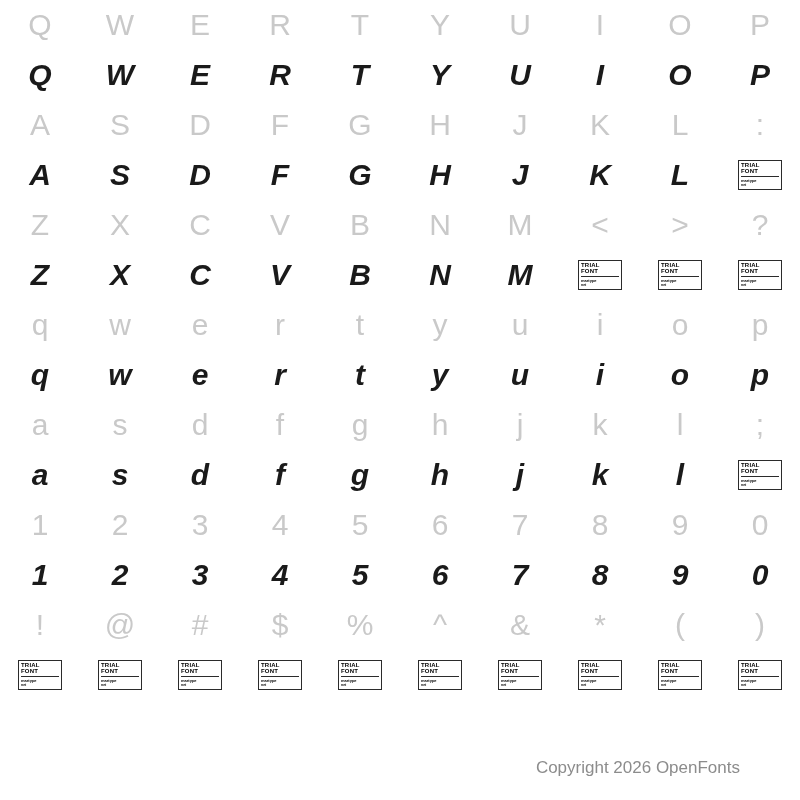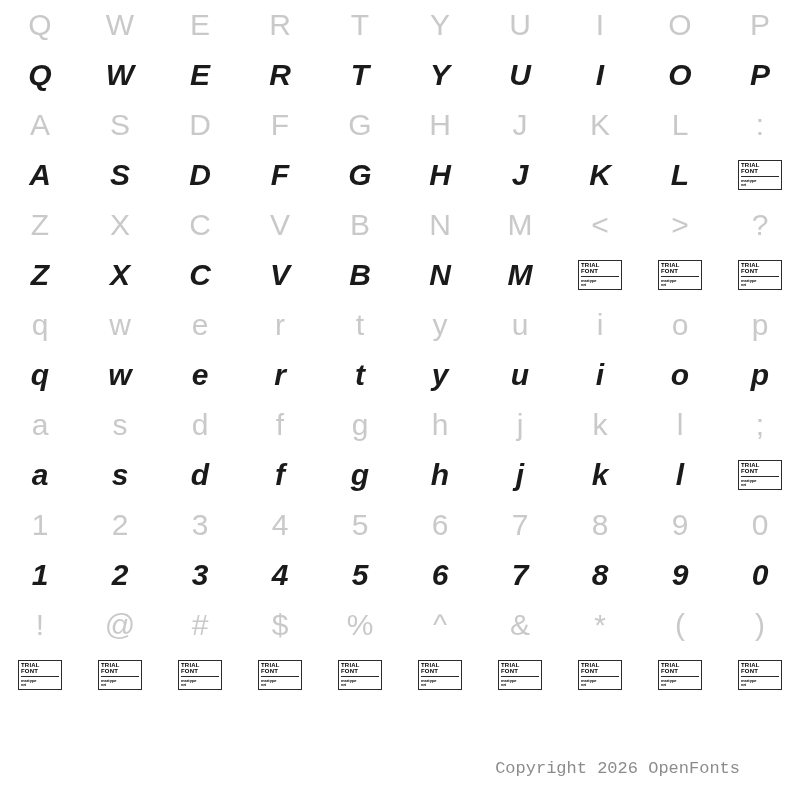--- a/index.html
+++ b/index.html
@@ -95,21 +95,21 @@
   .footer {
     position: absolute;
     left: 0;
     bottom: 22px;
     width: 800px;
     text-align: right;
     padding-right: 60px;
     box-sizing: border-box;
     font-size: 17px;
     color: #8c8c8c;
-    font-family: Liberation Mono, monospace;
+    font-family: Liberation Sans, sans-serif;
   }
 </style>
 </head>
 <body>
 
 <div id="sheet">
   <div id="glyph-grid">
       <div class="grid row-ref" style="top: 0px;">
         <div class="cell">Q</div>
         <div class="cell">W</div>

